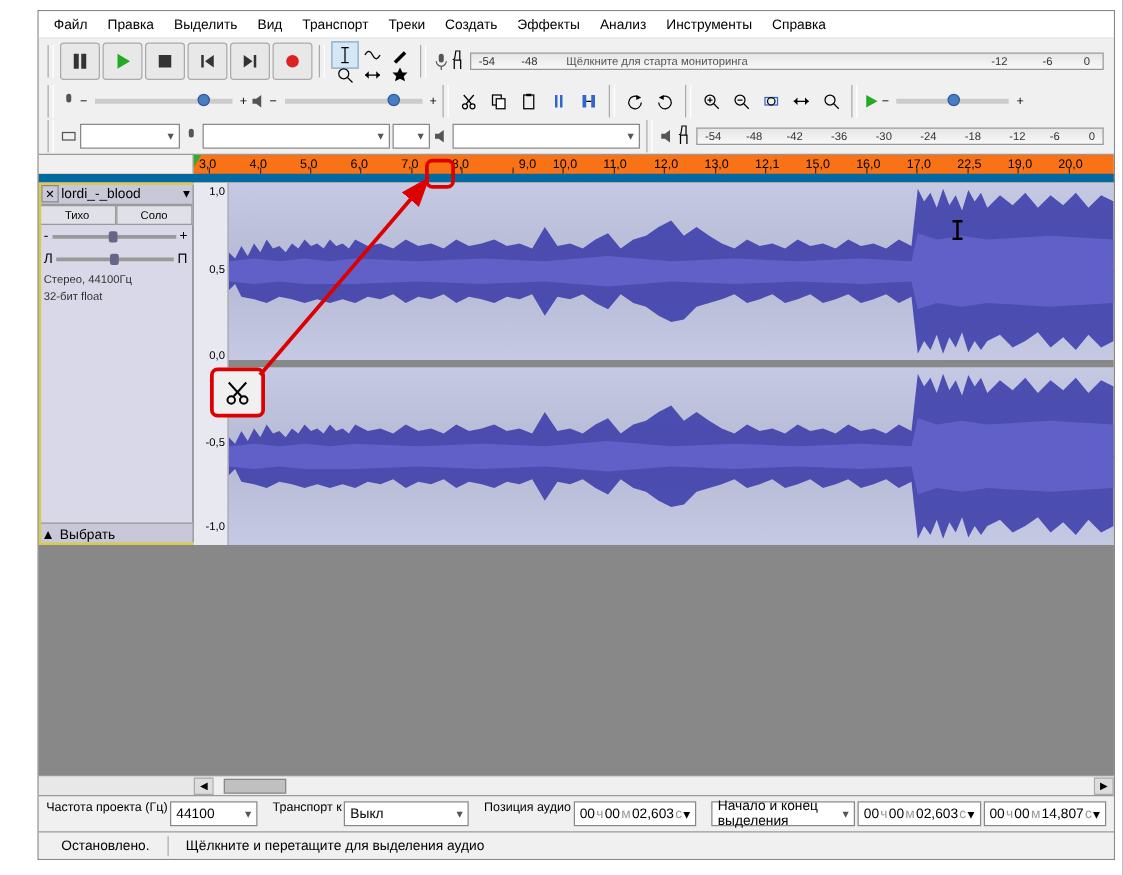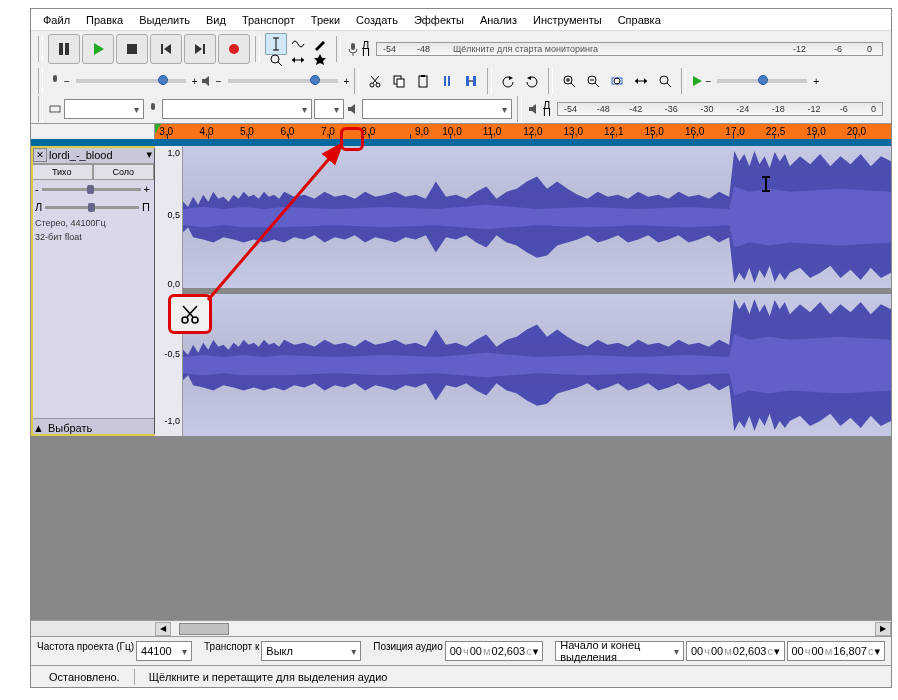--- a/index.html
+++ b/index.html
@@ -457,21 +457,21 @@
     <div class="scroll-track">
         <div class="scroll-thumb" style="left:8px;width:50px"></div>
       </div>
     <div class="scroll-arrow">▶</div>
   </div>
 
   <div class="bottom-panel">
     <div class="bottom-row">
       <div class="field-group">
         <span class="field-label">Частота проекта (Гц)</span>
-        <div class="dropdown" style="width:56px">
+        <div class="dropdown" style="width:70px">
             <span>44100</span>
           </div>
       </div>
       <div class="field-group">
         <span class="field-label">Транспорт к</span>
         <div class="dropdown" style="width:100px">
             <span>Выкл</span>
           </div>
       </div>
       <div class="field-group">
@@ -504,21 +504,21 @@
               <span>,</span>
               <span>603</span>
               <span class="sep">с</span>
               <span>▾</span>
           </div>
           <div class="time-field">
             <span>00</span>
               <span class="sep">ч</span>
               <span>00</span>
               <span class="sep">м</span>
-              <span>16</span>
+              <span>14</span>
               <span>,</span>
               <span>807</span>
               <span class="sep">с</span>
               <span>▾</span>
           </div>
         </div>
       </div>
     </div>
   </div>
 

